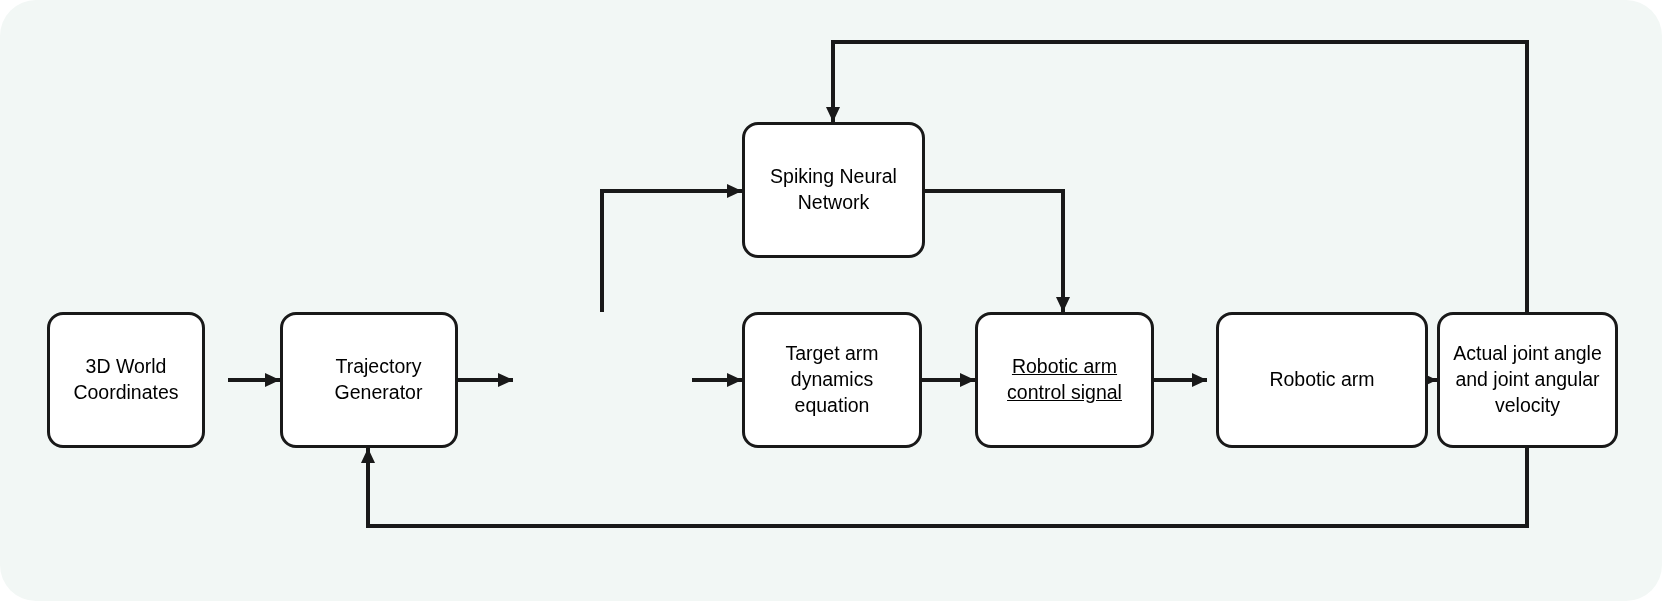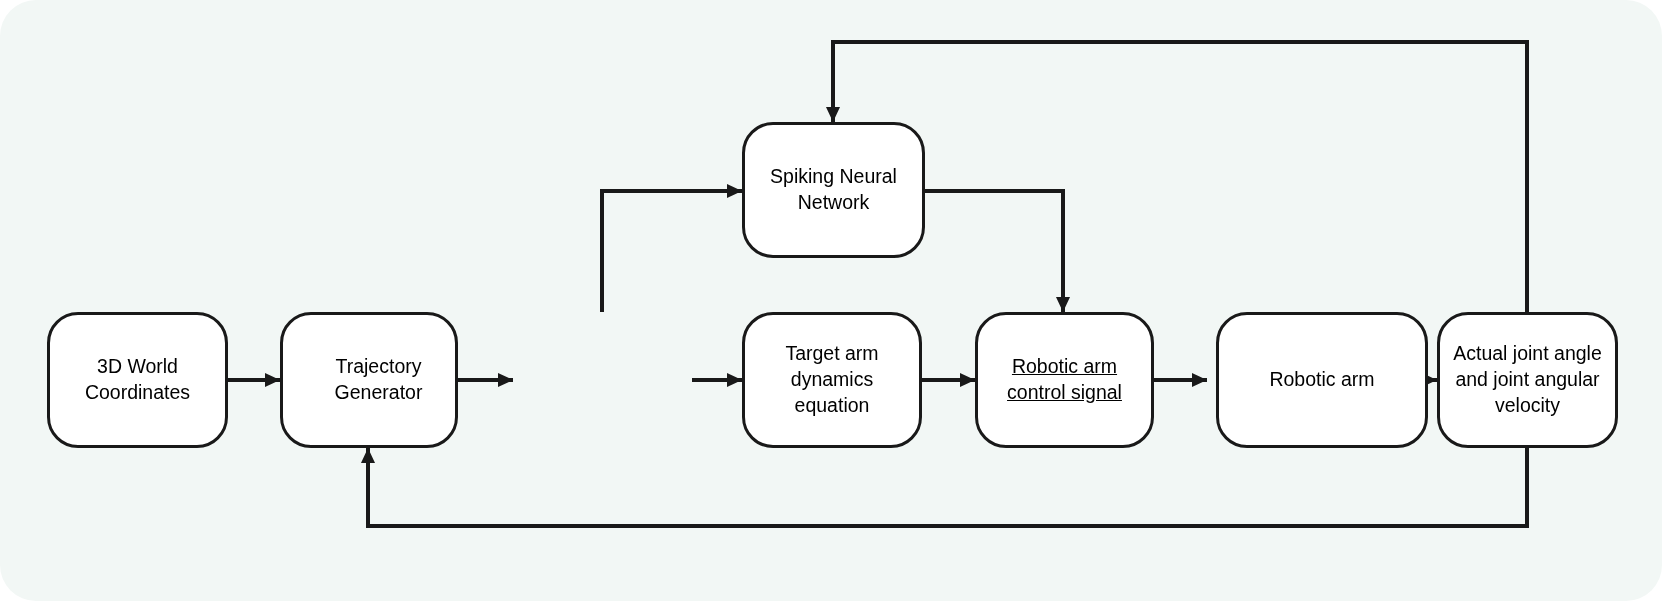--- a/index.html
+++ b/index.html
@@ -21,31 +21,31 @@
     left: 0;
     top: 0;
     width: 1662px;
     height: 601px;
   }
   .node {
     position: absolute;
     box-sizing: border-box;
     background: #ffffff;
     border: 3.5px solid #191919;
-    border-radius: 31px;
+    border-radius: 16px;
     display: flex;
     align-items: center;
     justify-content: center;
     text-align: center;
     font-size: 19.5px;
     line-height: 1.32;
     color: #000000;
     padding: 0 6px;
   }
-  #n-world   { left:   47px; top: 312px; width: 181px; height: 136px; }
+  #n-world   { left:   47px; top: 312px; width: 158px; height: 136px; }
   #n-traj    { left:  280px; top: 312px; width: 178px; height: 136px; padding-left: 25px; }
   #n-target  { left:  513px; top: 312px; width: 179px; height: 136px; }
   #n-dyn     { left:  742px; top: 312px; width: 180px; height: 136px; }
   #n-ctrl    { left:  975px; top: 312px; width: 179px; height: 136px; text-decoration: underline; }
   #n-arm     { left: 1207px; top: 312px; width: 212px; height: 136px; margin-left: 9px; }
   #n-actual  { left: 1437px; top: 312px; width: 181px; height: 136px; }
   #n-snn     { left:  742px; top: 122px; width: 183px; height: 136px; }
 </style>
 </head>
 <body>

